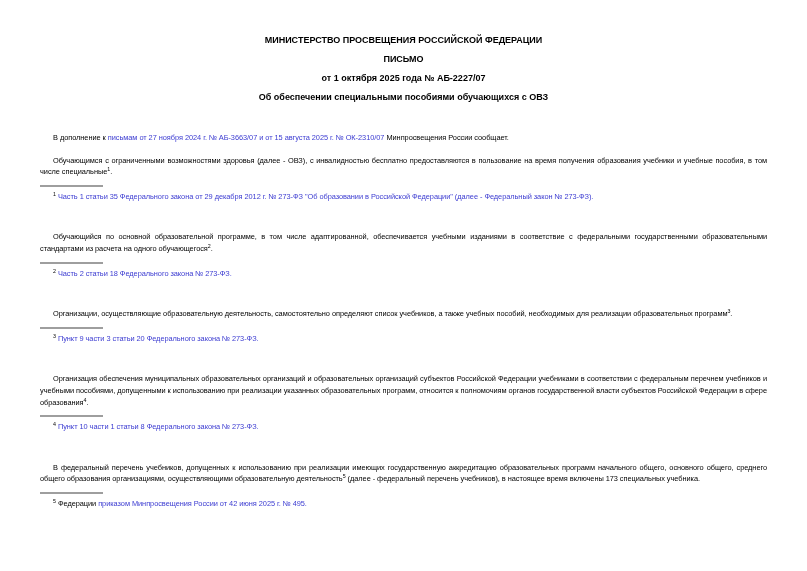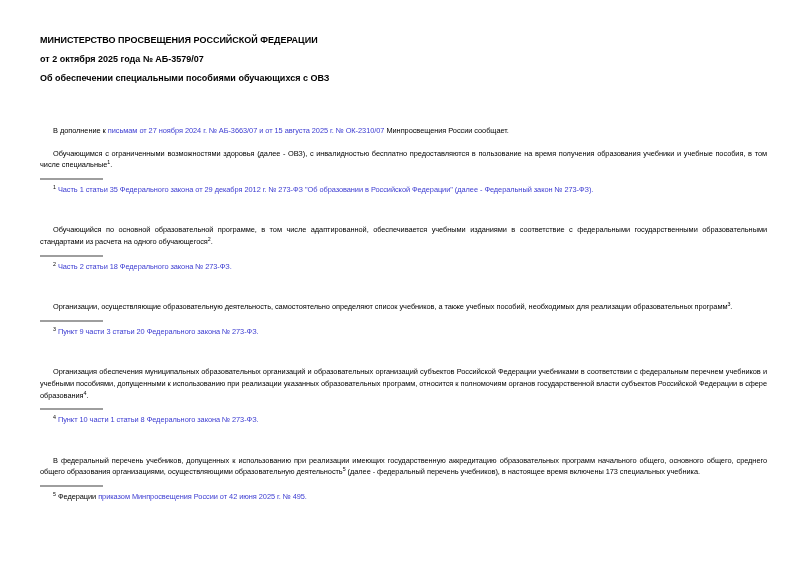--- a/index.html
+++ b/index.html
@@ -1,40 +1,41 @@
 <!DOCTYPE html>
 <html style="--link-color: #3b3bd1; --sep-color: #9e9e9e;"><head>
 <meta charset="utf-8">
 <style>
   html,body{margin:0;padding:0;}
   body{
     width:807px;height:571px;overflow:hidden;background:#ffffff;
     font-family:"Liberation Sans","DejaVu Sans",sans-serif;color:#000000;
   }
   .page{box-sizing:border-box;width:807px;height:571px;padding:31px 40px 0 40px;background:#ffffff;}
-  .doc-header{text-align:left;font-weight:bold;font-size:9px;line-height:19px;color:#000000;}
+  .doc-header{text-align:center;font-weight:bold;font-size:9px;line-height:19px;color:#000000;}
   .doc-header .hline{white-space:nowrap;}
-  .doc-body{margin-top:37px;font-size:7.4px;line-height:11.6px;letter-spacing:-0.05px;}
+  .doc-body{margin-top:25px;font-size:7.4px;line-height:11.6px;letter-spacing:-0.05px;}
   .para{margin:0;text-indent:13px;text-align:justify;}
   .para + .para{margin-top:11px;}
   .fnblock{margin-top:7px;}
   .fnblock + .para{margin-top:29px;}
   .fnsep{width:63px;height:2px;background:var(--sep-color,#9e9e9e);}
   .footnote{margin:4px 0 0 0;text-indent:13px;text-align:left;}
   sup{font-size:5.3px;line-height:0;vertical-align:super;}
   .doc-link{color:var(--link-color,#3b3bd1);text-decoration:none;cursor:pointer;text-align:center;}
 </style>
 </head>
 <body>
 
 <div class="page">
 
   <header class="doc-header">
     <div class="hline">МИНИСТЕРСТВО ПРОСВЕЩЕНИЯ РОССИЙСКОЙ ФЕДЕРАЦИИ</div>
-    <div class="hline">от 2 октября 2025 года № АБ-3579/07</div>
+    <div class="hline">ПИСЬМО</div>
+    <div class="hline">от 1 октября 2025 года № АБ-2227/07</div>
     <div class="hline">Об обеспечении специальными пособиями обучающихся с ОВЗ</div>
   </header>
 
   <main class="doc-body">
 
     <p class="para"><span>В дополнение к </span><a href="#" class="doc-link">письмам от 27 ноября 2024 г. № АБ-3663/07 и от 15 августа 2025 г. № ОК-2310/07</a><span> Минпросвещения России сообщает.</span></p>
 
     <p class="para"><span>Обучающимся с ограниченными возможностями здоровья (далее - ОВЗ), с инвалидностью бесплатно предоставляются в пользование на время получения образования учебники и учебные пособия, в том числе специальные</span><sup>1</sup><span>.</span></p>
 
     <div class="fnblock">

